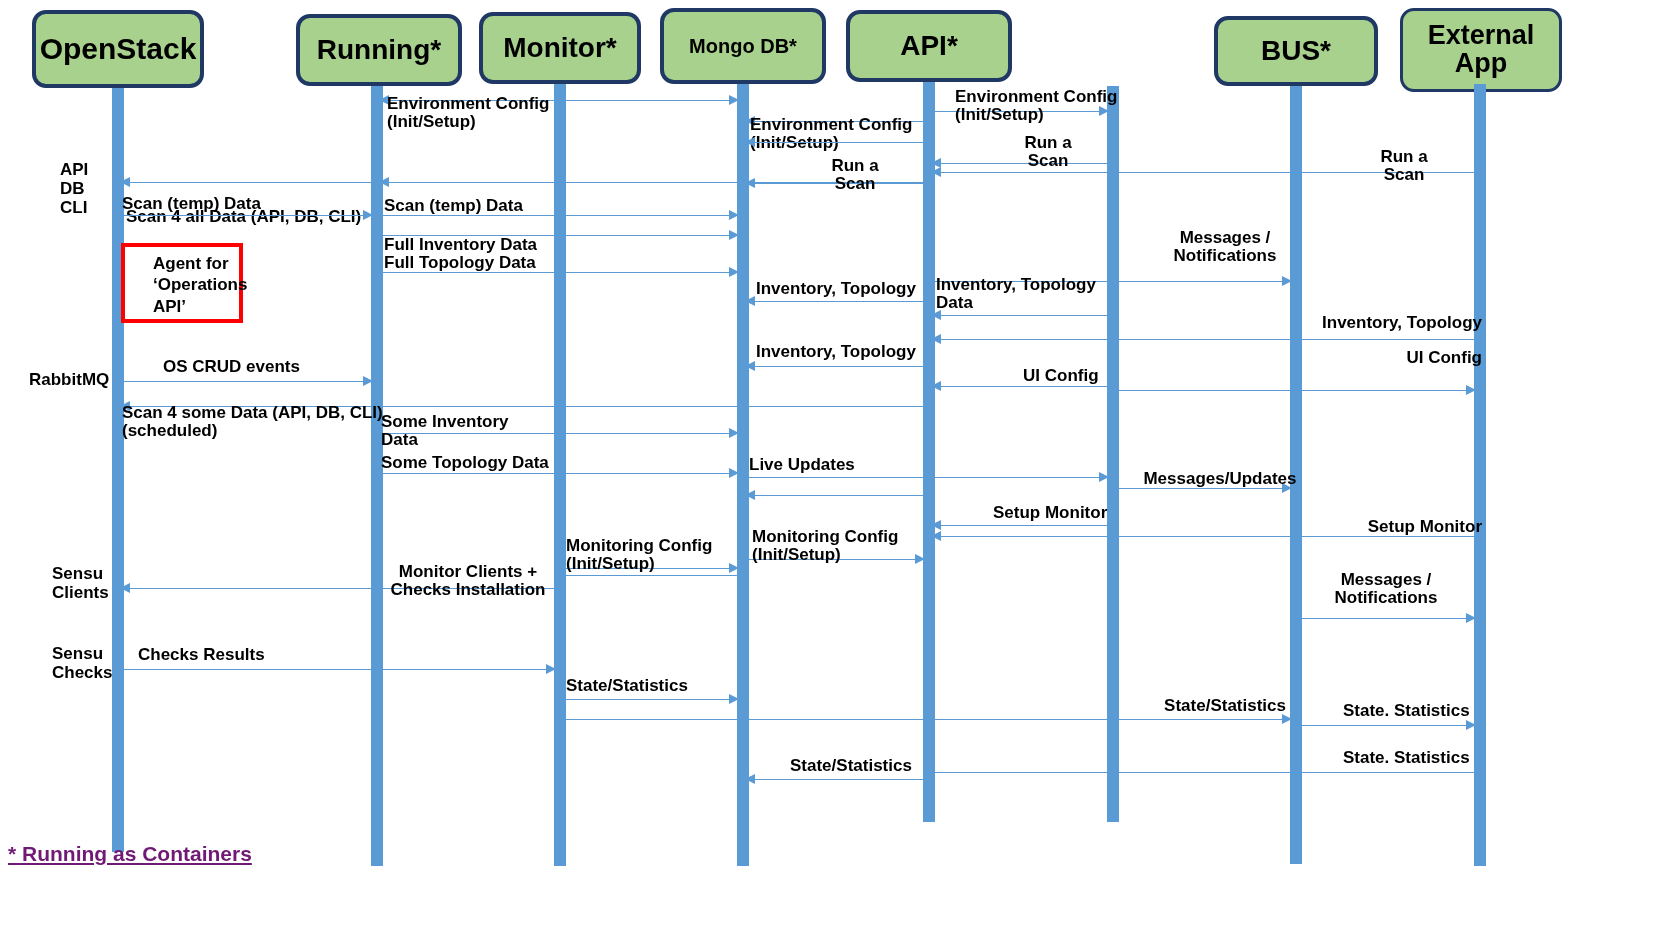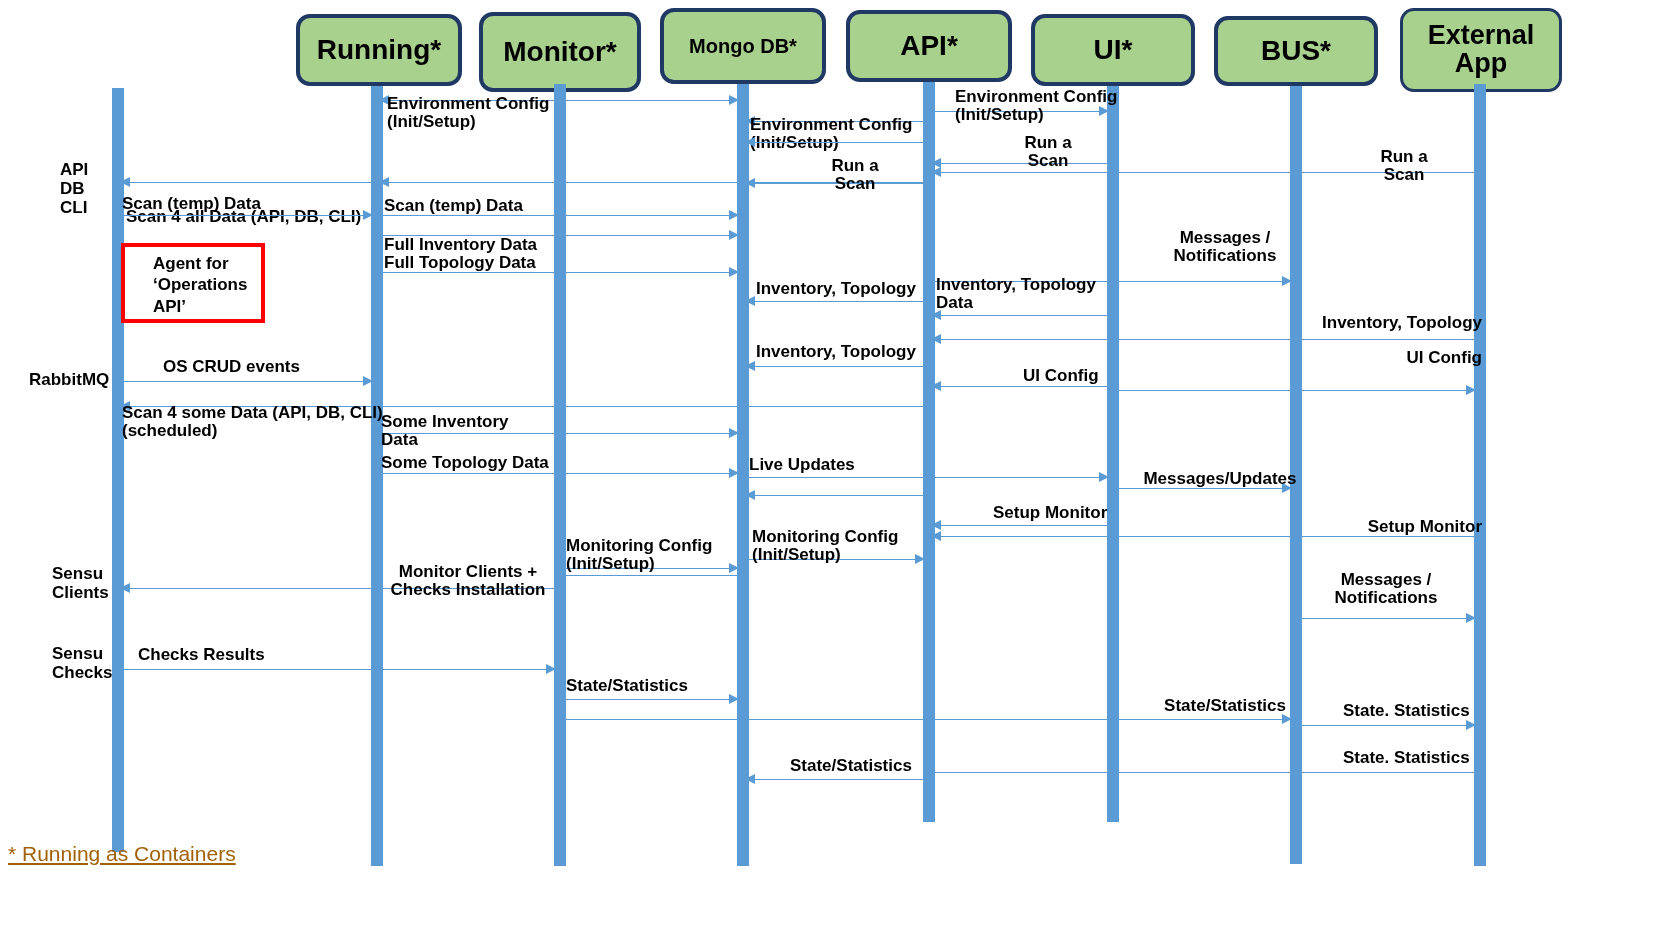--- a/index.html
+++ b/index.html
@@ -79,51 +79,51 @@
     line-height:1.25;
     color:#000;
     white-space:pre-line;
     padding:6px 8px;
   }
   .callout.center{display:flex;align-items:center;padding-left:14px;}
 
   
   .footnote{
     position:absolute;
-    font-weight:normal;
+    font-weight:bold;
     font-size:21px;
-    color:#a16207;
+    color:#701a75;
     text-decoration:underline;
   }
 </style>
 </head>
 <body>
 
 <div id="canvas">
 
+  <div class="actor" style="left:32px;top:10px;width:172px;height:78px;font-size:30px;">
+    <span>OpenStack</span>
+  </div>
 
   <div class="actor" style="left:296px;top:14px;width:166px;height:72px;font-size:28px;">
     <span>Running*</span>
   </div>
 
-  <div class="actor" style="left:479px;top:12px;width:162px;height:80px;font-size:28px;">
+  <div class="actor" style="left:479px;top:12px;width:162px;height:72px;font-size:28px;">
     <span>Monitor*</span>
   </div>
 
   <div class="actor" style="left:660px;top:8px;width:166px;height:76px;font-size:20px;">
     <span>Mongo DB*</span>
   </div>
 
   <div class="actor" style="left:846px;top:10px;width:166px;height:72px;font-size:28px;">
     <span>API*</span>
   </div>
 
-  <div class="actor" style="left:1031px;top:14px;width:164px;height:72px;font-size:28px;">
-    <span>UI*</span>
-  </div>
 
   <div class="actor" style="left:1214px;top:16px;width:164px;height:70px;font-size:28px;">
     <span>BUS*</span>
   </div>
 
   <div class="actor thin" style="left:1400px;top:8px;width:162px;height:84px;font-size:27px;">
     <span>External App</span>
   </div>
 
   <div class="lifeline" style="left:112px;top:88px;height:764px;"></div>
@@ -316,20 +316,20 @@
 CLI</div>
 
   <div class="side" style="left:29px;top:370px;">RabbitMQ</div>
 
   <div class="side" style="left:52px;top:564px;">Sensu
 Clients</div>
 
   <div class="side" style="left:52px;top:644px;">Sensu
 Checks</div>
 
-  <div class="callout" style="left:121px;top:243px;width:144px;height:80px;padding-left:28px;">Agent for
+  <div class="callout" style="left:121px;top:243px;width:122px;height:80px;padding-left:28px;">Agent for
 ‘Operations
  API’</div>
 
 
   <div class="footnote" style="left:8px;top:842px;">* Running as Containers</div>
 
 </div>
 
 </body></html>

